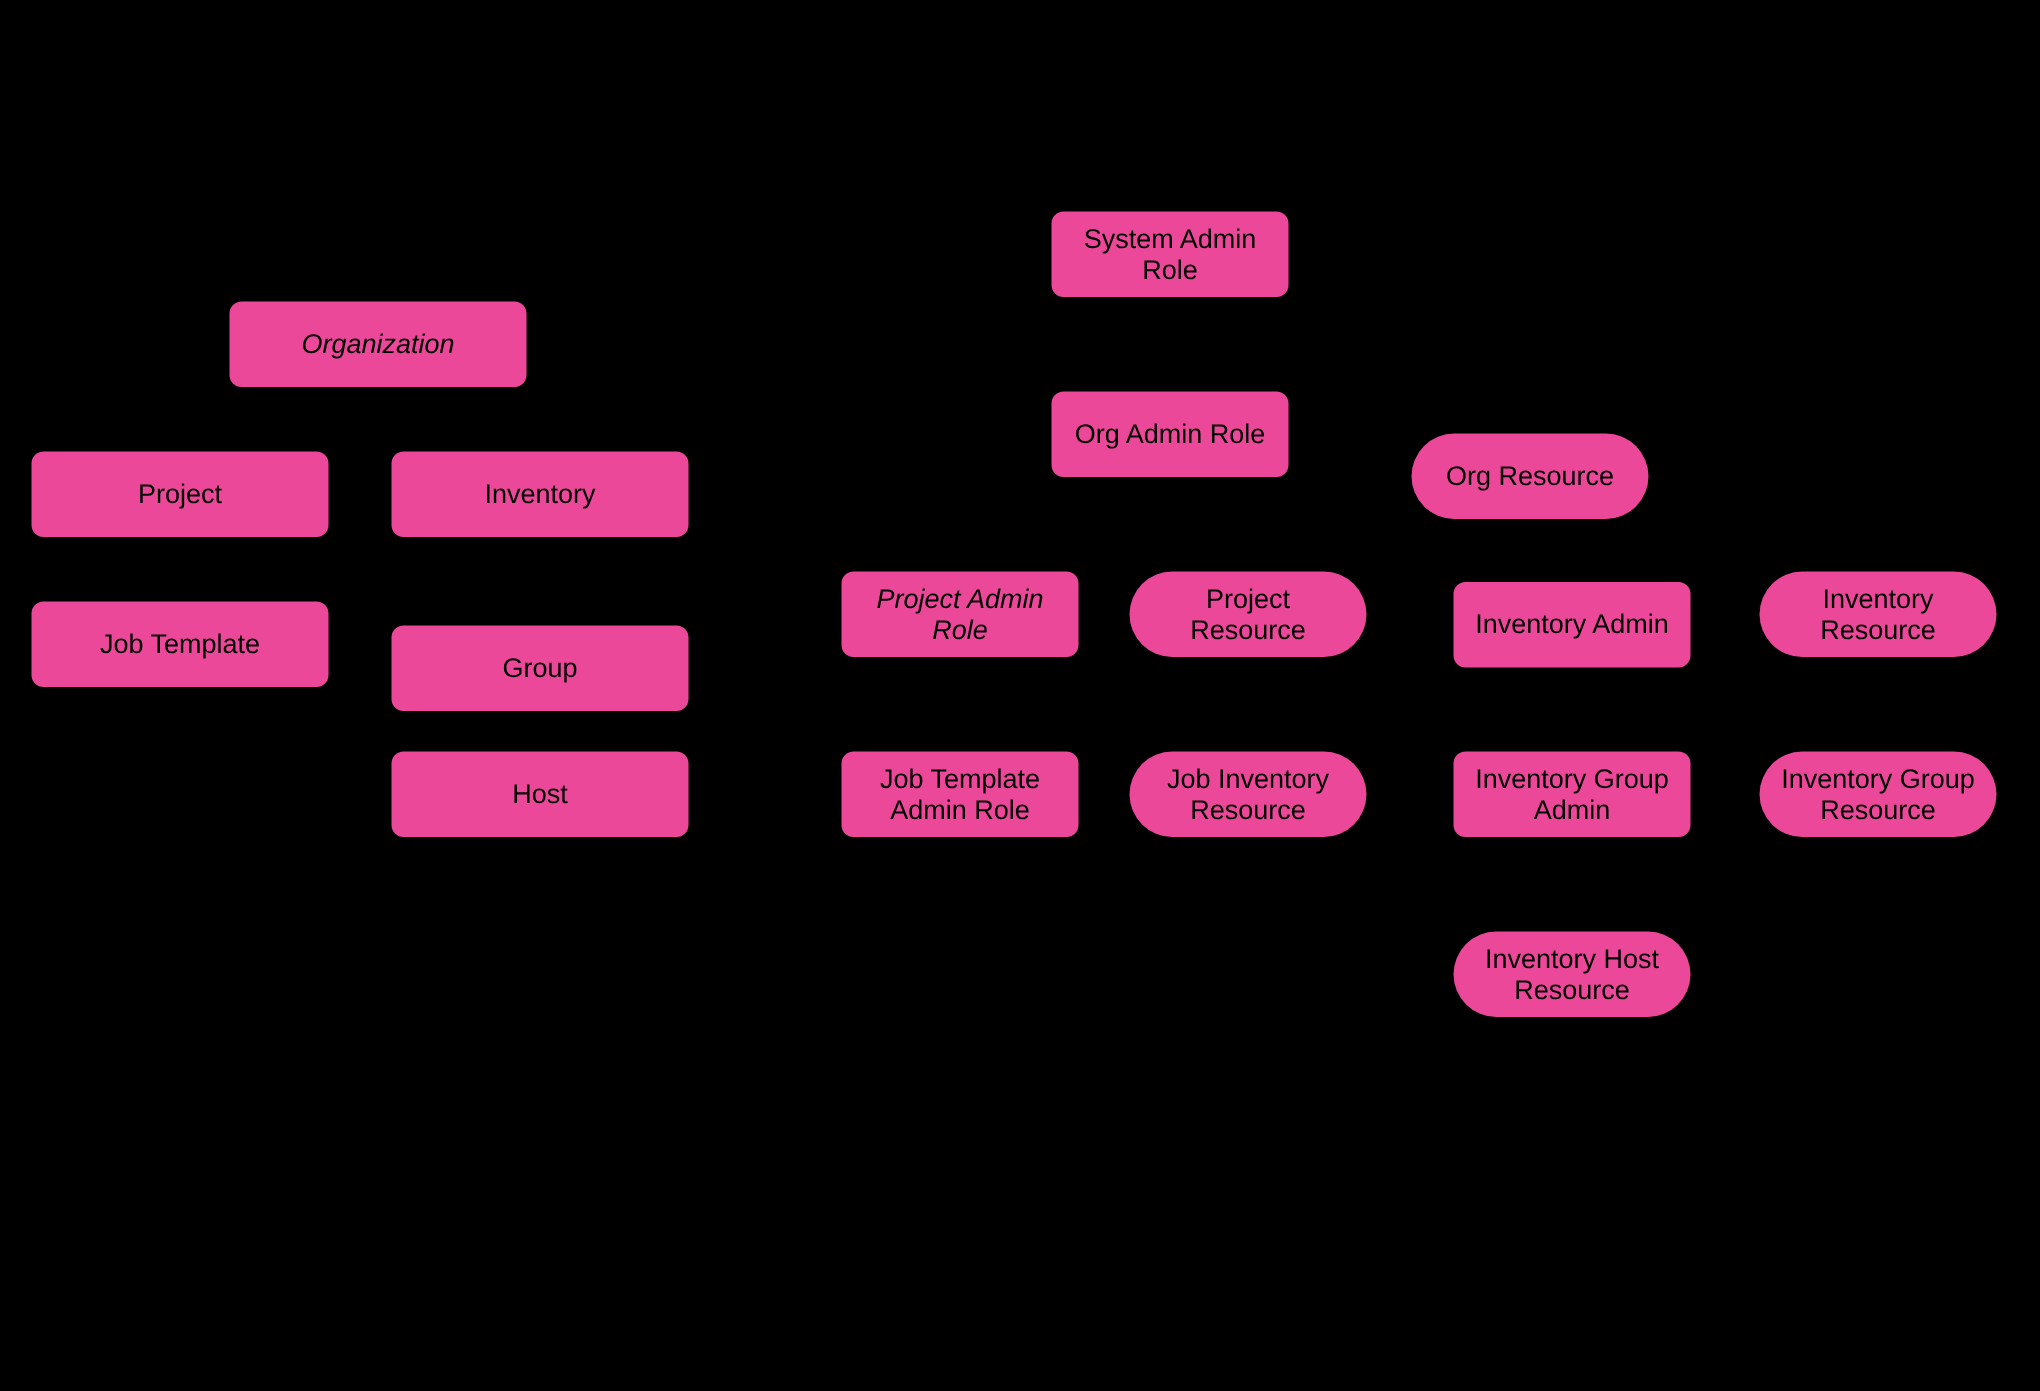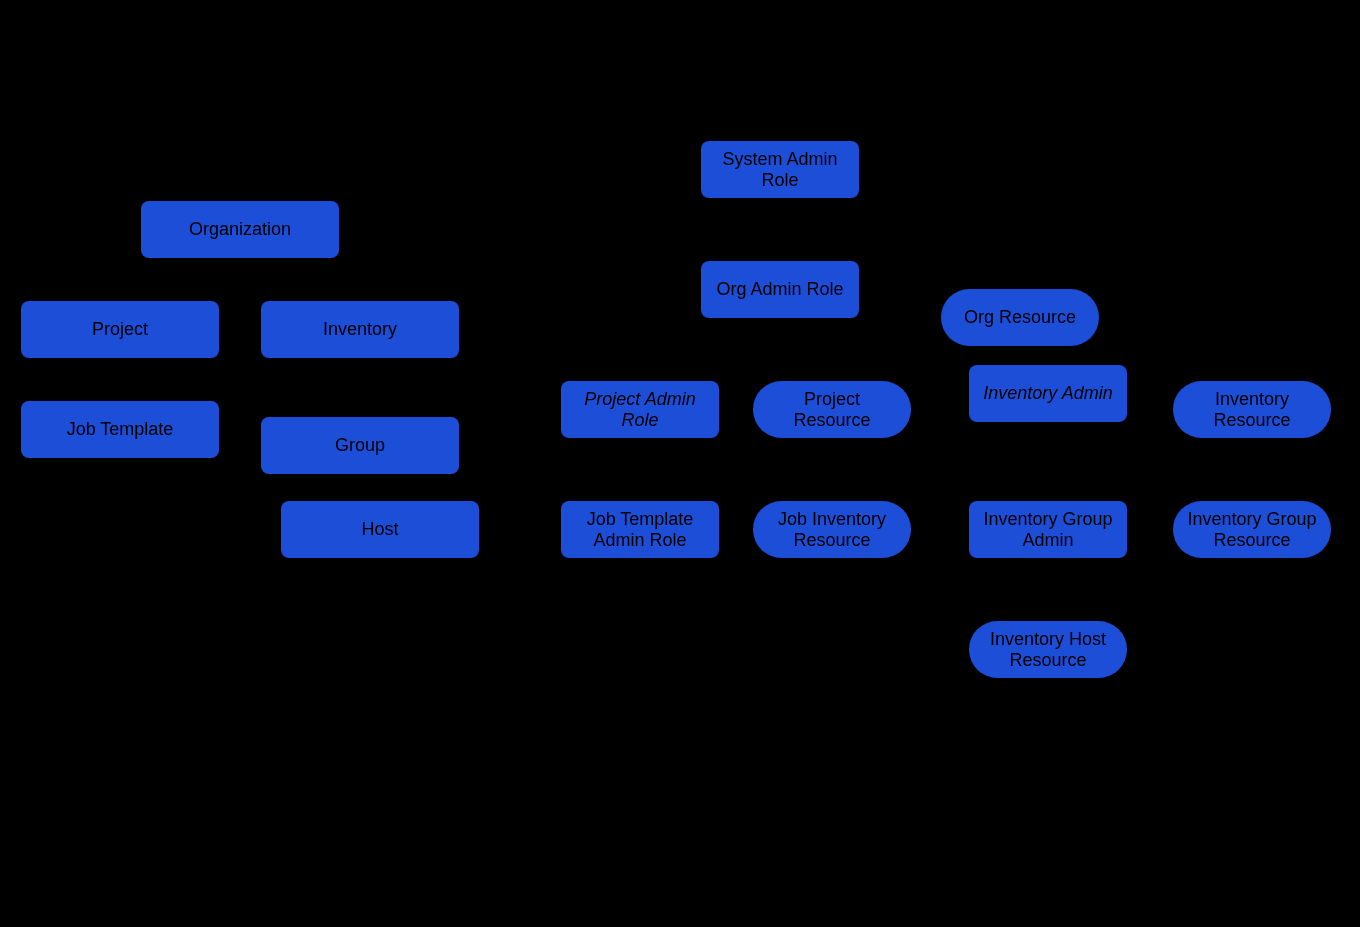--- a/index.html
+++ b/index.html
@@ -10,51 +10,51 @@
   .canvas {
     position: relative;
     width: 1360px;
     height: 927px;
     background: #000000;
     overflow: hidden;
     font-family: "Liberation Sans", sans-serif;
   }
   .node {
     position: absolute;
-    background: #1d4ed8;
+    background: #ec4899;
     color: #000000;
     display: flex;
     align-items: center;
     justify-content: center;
     text-align: center;
     box-sizing: border-box;
     width: 158px;
     height: 57px;
     padding: 0 10px;
     font-size: 18px;
     line-height: 21px;
     font-family: "Liberation Sans", sans-serif;
   }
   .rect { border-radius: 8px; }
   .pill { border-radius: 28.5px; }
   .wide { width: 198px; }
 
   
-  .p-organization            { left: 141px;  top: 201px; }
+  .p-organization            { left: 153px;  top: 201px; font-style: italic; }
   .p-project                 { left: 21px;   top: 301px; }
   .p-inventory               { left: 261px;  top: 301px; }
   .p-job-template            { left: 21px;   top: 401px; }
   .p-group                   { left: 261px;  top: 401px; margin-top: 16px; }
-  .p-host                    { left: 261px;  top: 501px; margin-left: 20px; }
+  .p-host                    { left: 261px;  top: 501px; }
   .p-system-admin-role       { left: 701px;  top: 141px; }
   .p-org-admin-role          { left: 701px;  top: 261px; }
   .p-org-resource            { left: 941px;  top: 261px; margin-top: 28px; }
   .p-project-admin-role      { left: 561px;  top: 381px; font-style: italic; }
   .p-project-resource        { left: 753px;  top: 381px; }
-  .p-inventory-admin         { left: 969px;  top: 365px; font-style: italic; }
+  .p-inventory-admin         { left: 969px;  top: 388px; }
   .p-inventory-resource      { left: 1173px; top: 381px; }
   .p-job-template-admin-role { left: 561px;  top: 501px; }
   .p-job-template-resource   { left: 753px;  top: 501px; }
   .p-inventory-group-admin   { left: 969px;  top: 501px; }
   .p-inventory-group-resource{ left: 1173px; top: 501px; }
   .p-inventory-host-resource { left: 969px;  top: 621px; }
 </style>
 </head>
 <body>
 

